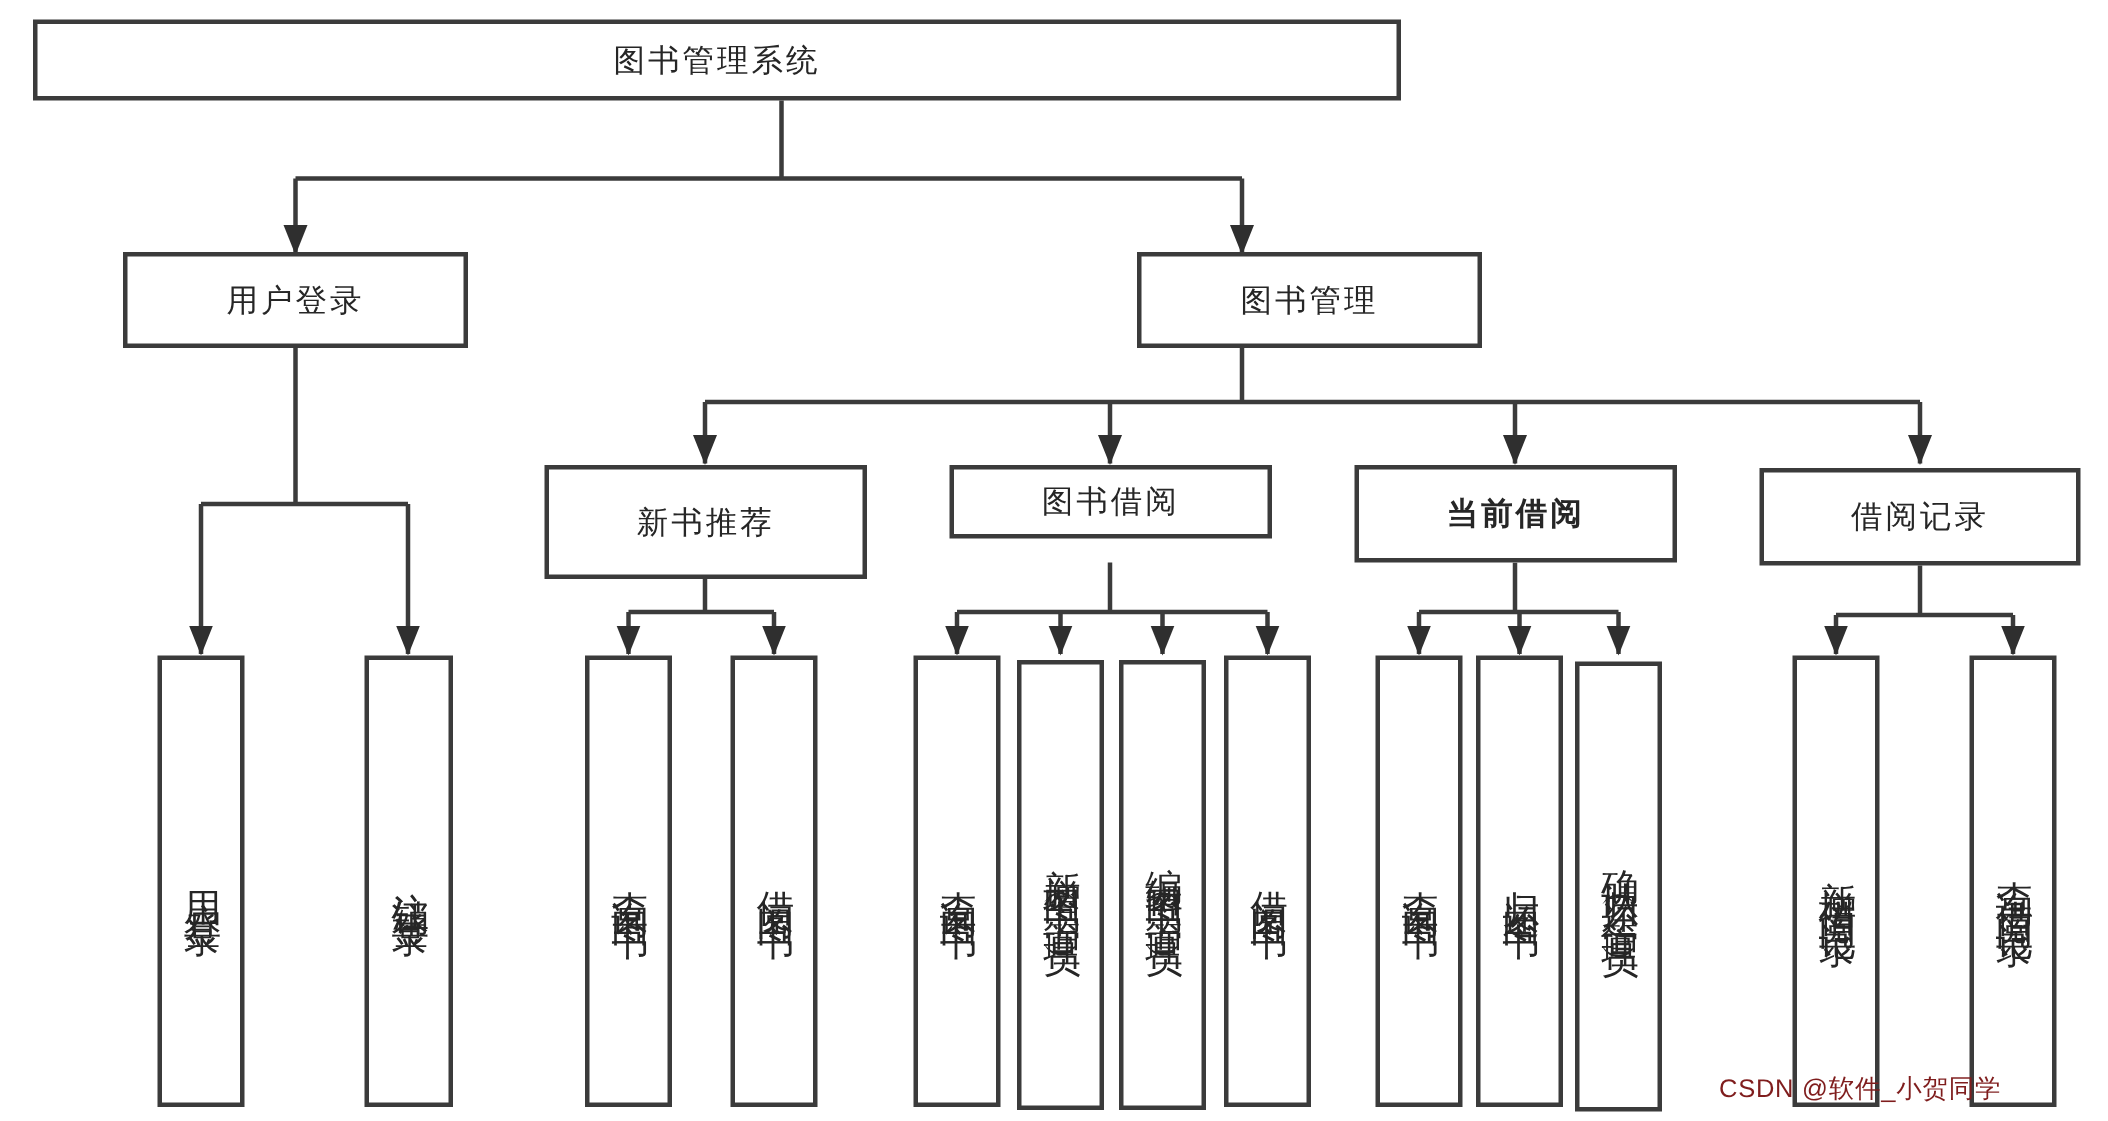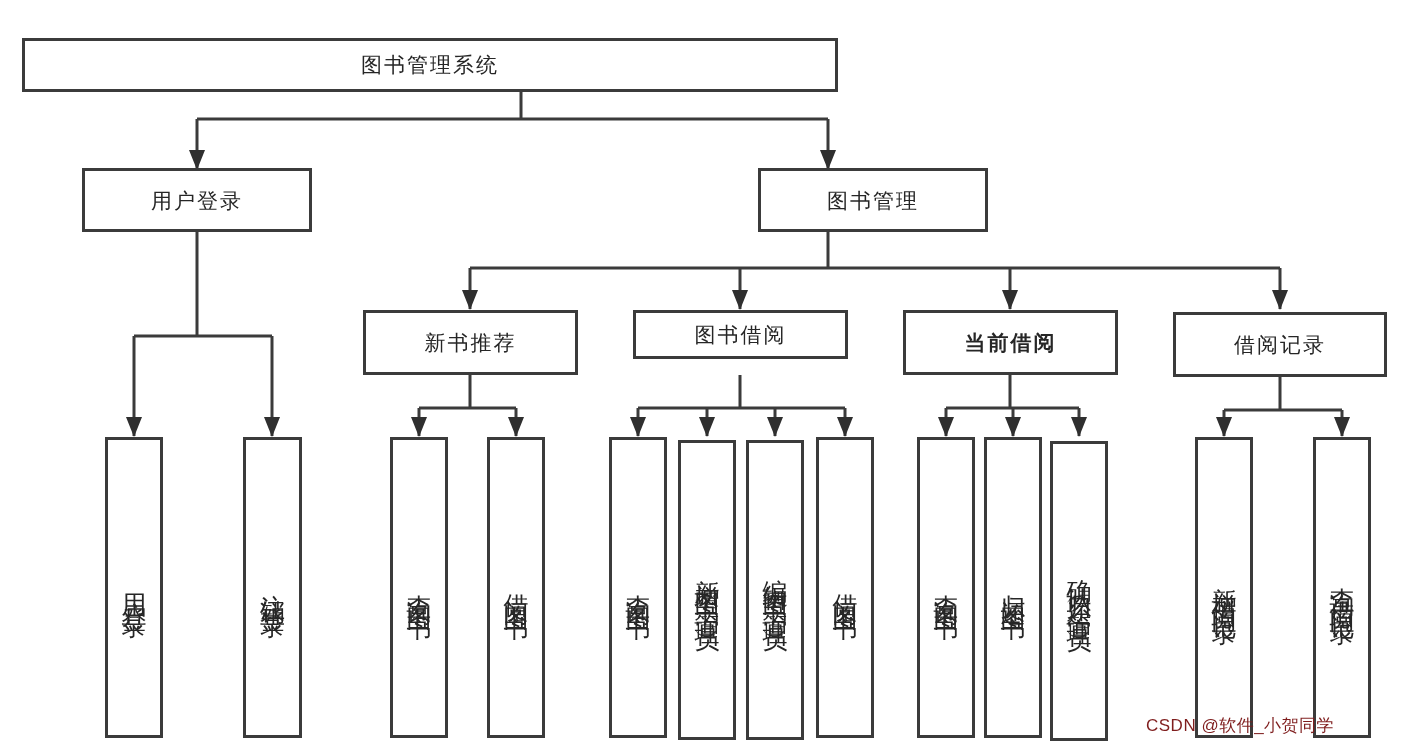--- a/index.html
+++ b/index.html
@@ -92,32 +92,32 @@
       <path d="M946 408 V436" marker-end="url(#arw)"></path>
       <path d="M1013 408 V436" marker-end="url(#arw)"></path>
       <path d="M1079 408 V436" marker-end="url(#arw)"></path>
 
       <path d="M1280 375 V410 M1224 410 H1342"></path>
       <path d="M1224 410 V436" marker-end="url(#arw)"></path>
       <path d="M1342 410 V436" marker-end="url(#arw)"></path>
     </g>
   </svg>
 
-  <div class="node node-root" style="left:22px; top:13px; width:816px; height:54px;margin-top:25px;">
+  <div class="node node-root" style="left:22px; top:13px; width:912px; height:54px;">
     <span>图书管理系统</span>
   </div>
 
   <div class="node node-h" style="left:82px; top:168px; width:230px; height:64px;">
     <span>用户登录</span>
   </div>
   <div class="node node-h" style="left:713px; top:168px; width:230px; height:64px;margin-left:45px;">
     <span>图书管理</span>
   </div>
 
-  <div class="node node-h" style="left:363px; top:310px; width:215px; height:65px;">
+  <div class="node node-h" style="left:363px; top:310px; width:215px; height:76px;">
     <span>新书推荐</span>
   </div>
   <div class="node node-h" style="left:633px; top:310px; width:215px; height:49px;">
     <span>图书借阅</span>
   </div>
   <div class="node node-h" style="left:903px; top:310px; width:215px; height:65px;font-weight:bold;">
     <span>当前借阅</span>
   </div>
   <div class="node node-h" style="left:1173px; top:312px; width:214px; height:65px;">
     <span>借阅记录</span>

